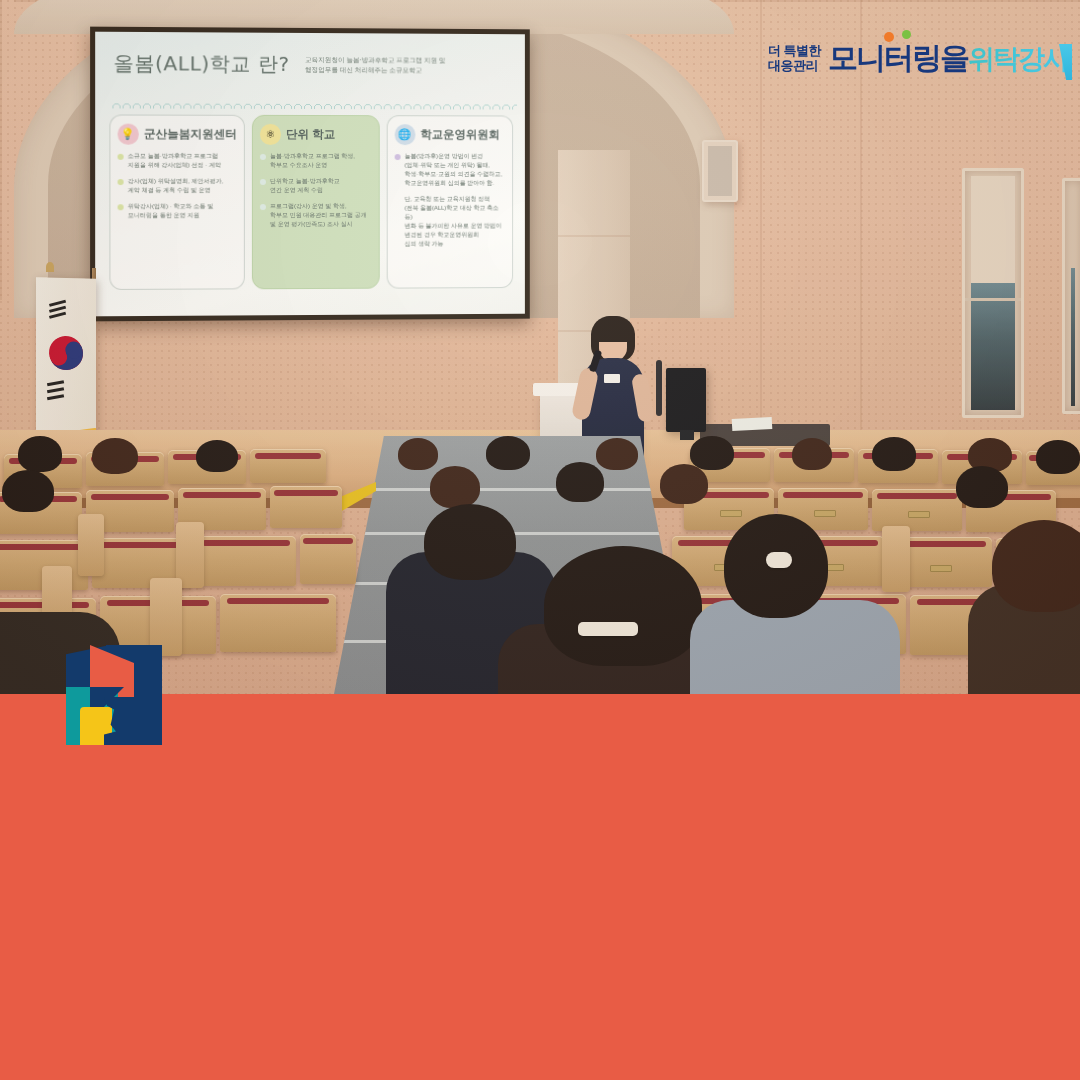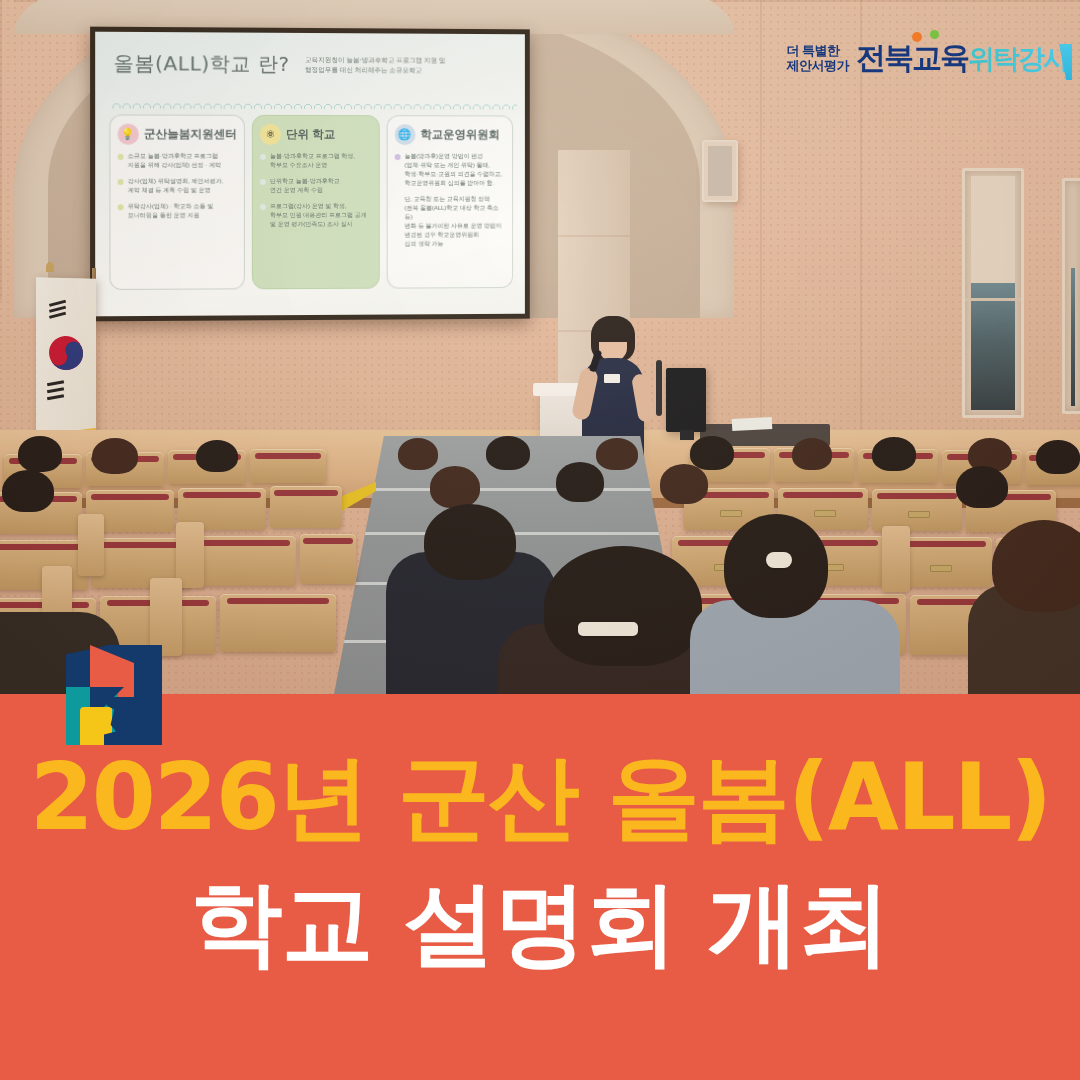--- a/index.html
+++ b/index.html
@@ -497,42 +497,38 @@
       <div class="head brown" style="left:992px;top:84px;width:104px;height:92px;"></div>
 
       <div class="shoulder" style="left:-60px;top:176px;width:180px;height:82px;background:#2b2520;"></div>
     </div>
 
     <div class="photo-soft"></div>
 
     <div class="jb-logo">
       <div class="jb-left">
         <span class="jb-l1">더 특별한</span>
-        <span class="jb-l2">제안서평가</span>
+        <span class="jb-l2">대응관리</span>
       </div>
       <div class="jb-main">
-        <span class="jb-big">전북교육</span>
+        <span class="jb-big">모니터링을</span>
         <span class="jb-big2">위탁강사</span>
         <span class="jb-dot-o"></span>
         <span class="jb-dot-g"></span>
         <span class="jb-tail"></span>
       </div>
     </div>
   </div>
 
   <div class="band"></div>
 
   <div class="emblem">
     <div class="em-navy-tri"></div>
     <div class="em-navy-fold"></div>
     <div class="em-orange"></div>
     <div class="em-teal"></div>
     <div class="em-teal-tri"></div>
     <div class="em-yellow"></div>
     <div class="em-face"></div>
   </div>
 
-  <div class="title-wrap">
-    <div class="t-line1">2026년 군산 올봄(ALL)</div>
-    <div class="t-line2">학교 설명회 개최</div>
-  </div>
 
 </div>
 
 </body></html>

